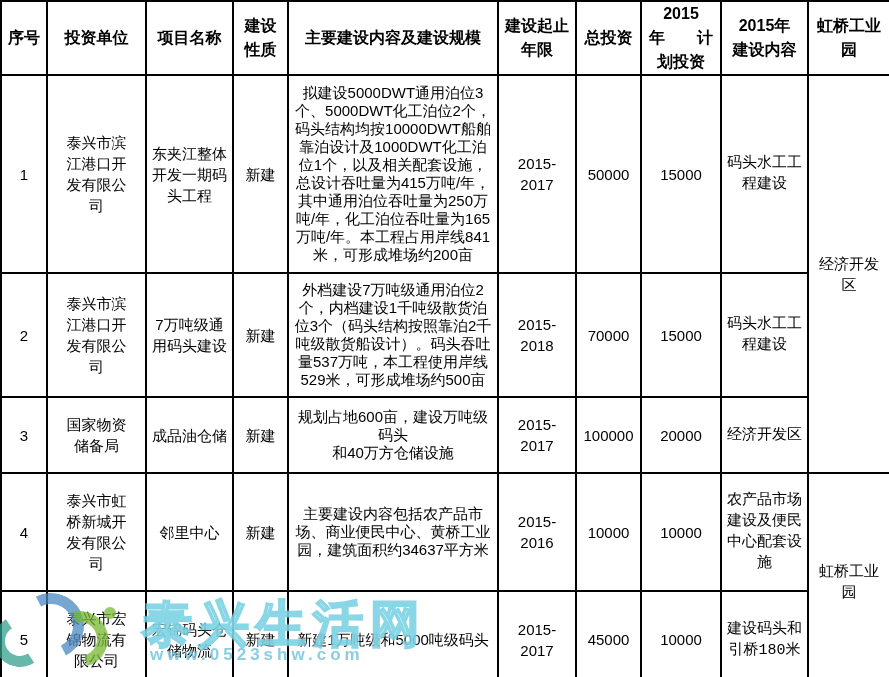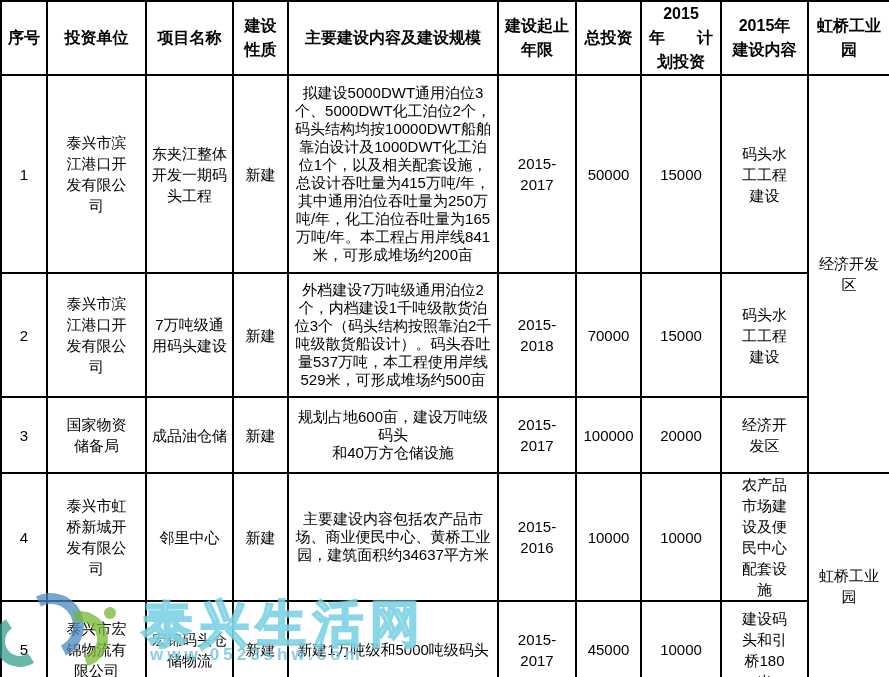--- a/index.html
+++ b/index.html
@@ -38,21 +38,21 @@
 
   
   td.c-no       { padding: 0 2px; }
   td.c-investor { padding: 16px 13px; }
   td.c-project  { padding: 14px 3px; }
   td.c-nature   { padding: 12px 2px; }
   td.c-content  { padding: 4px 4px; white-space: pre-line; line-height: 18px; }
   td.c-period   { padding: 0 15px; word-break: break-all; }
   td.c-total    { padding: 0 2px; margin-left: 24px; }
   td.c-plan     { padding: 0 2px; margin-left: 28px; }
-  td.c-c2015    { padding: 0 16px; }
+  td.c-c2015    { padding: 0 0; font-family: Liberation Mono, monospace; }
   td.c-resp     { padding: 0 4px; }
 
   
   .watermark {
     position: absolute;
     left: 0; top: 585px;
     width: 440px; height: 92px;
     pointer-events: none;
     z-index: 5;
   }

